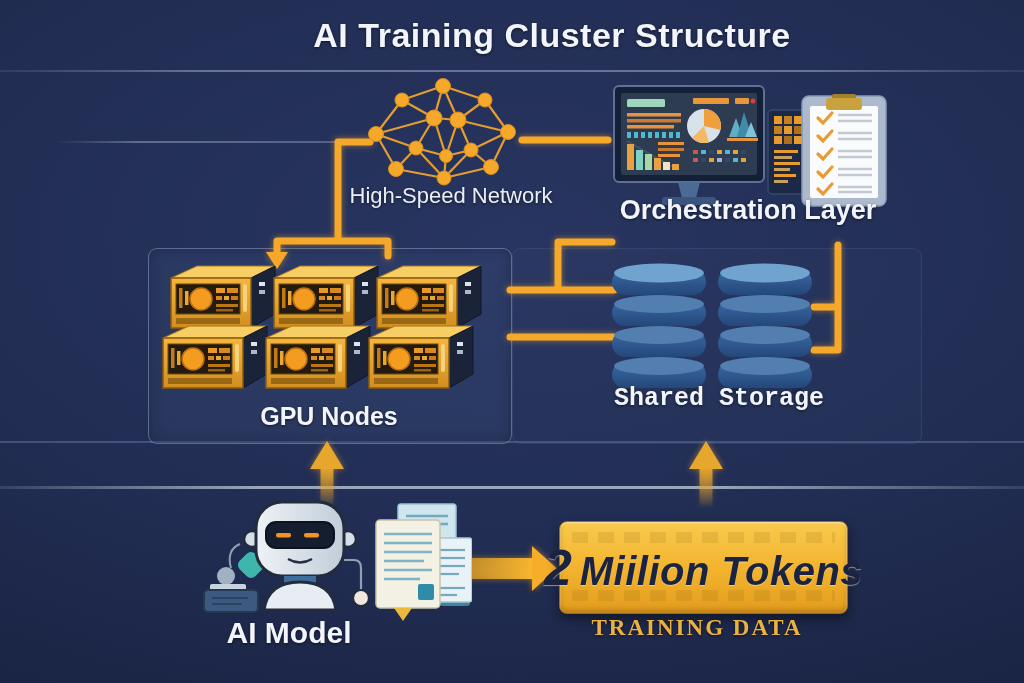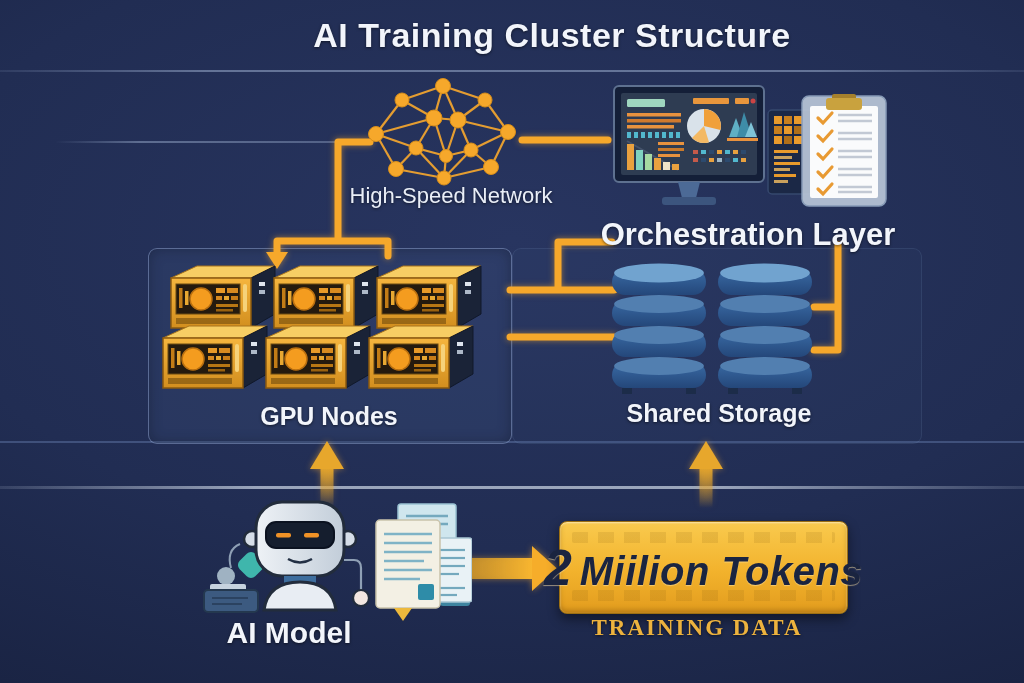--- a/index.html
+++ b/index.html
@@ -10,23 +10,23 @@
   }
   .abs{position:absolute;}
   .label{color:#f2f5fb;font-weight:bold;text-align:center;text-shadow:0 1px 3px rgba(0,0,0,.55);}
   #title{top:16px;left:0;width:1024px;font-size:34px;letter-spacing:.5px;margin-left:40px;}
   .seam{position:absolute;left:0;width:1024px;height:2px;pointer-events:none;}
   #seam-title{top:70px;background:linear-gradient(90deg,rgba(180,200,235,.10),rgba(190,210,240,.42) 20%,rgba(190,210,240,.42) 80%,rgba(180,200,235,.10));}
   #seam-left{top:141px;left:55px;width:283px;height:1.5px;background:linear-gradient(90deg,rgba(190,210,240,0),rgba(190,210,240,.38) 30%,rgba(190,210,240,.30));}
   #seam-mid{top:441px;background:rgba(130,160,210,.32);}
   #seam-low{top:486px;height:2.5px;background:linear-gradient(90deg,rgba(220,232,248,.12),rgba(228,238,250,.62) 25%,rgba(228,238,250,.62) 70%,rgba(220,232,248,.12));}
   #net-label{top:183px;left:276px;width:350px;font-size:22px;font-weight:400;color:#e9eef7;}
-  #orc-label{top:217px;left:573px;width:350px;font-size:31px;}
+  #orc-label{top:195px;left:573px;width:350px;font-size:27px;}
   #gpu-label{top:402px;left:154px;width:350px;font-size:25px;}
-  #sto-label{top:399px;left:544px;width:350px;font-size:25px;}
+  #sto-label{top:384px;left:544px;width:350px;font-size:25px;font-family:Liberation Mono, monospace;}
   #model-label{top:616px;left:114px;width:350px;font-size:30px;}
   #training-label{top:615px;left:522px;width:350px;font-size:23px;color:var(--caption-gold,#ecb23e);letter-spacing:2px;font-family:Liberation Serif, serif;}
   #gpu-panel{left:148px;top:248px;width:362px;height:194px;border-radius:9px;
     background:rgba(86,110,165,.14);border:1.5px solid rgba(170,192,232,.38);
     box-shadow:0 0 14px rgba(0,0,0,.25) inset;}
   #storage-panel{left:512px;top:248px;width:408px;height:194px;border-radius:9px;
     background:rgba(86,110,165,.05);border:1px solid rgba(170,192,232,.10);}
   #connector-layer{left:0;top:0;filter:drop-shadow(0 0 3px rgba(246,168,43,.55));pointer-events:none;}
   #token-box{left:559px;top:521px;width:287px;height:91px;border-radius:8px;
     background:linear-gradient(180deg,#f9ca4e 0%,#f2b22c 55%,#e29c1e 100%);

